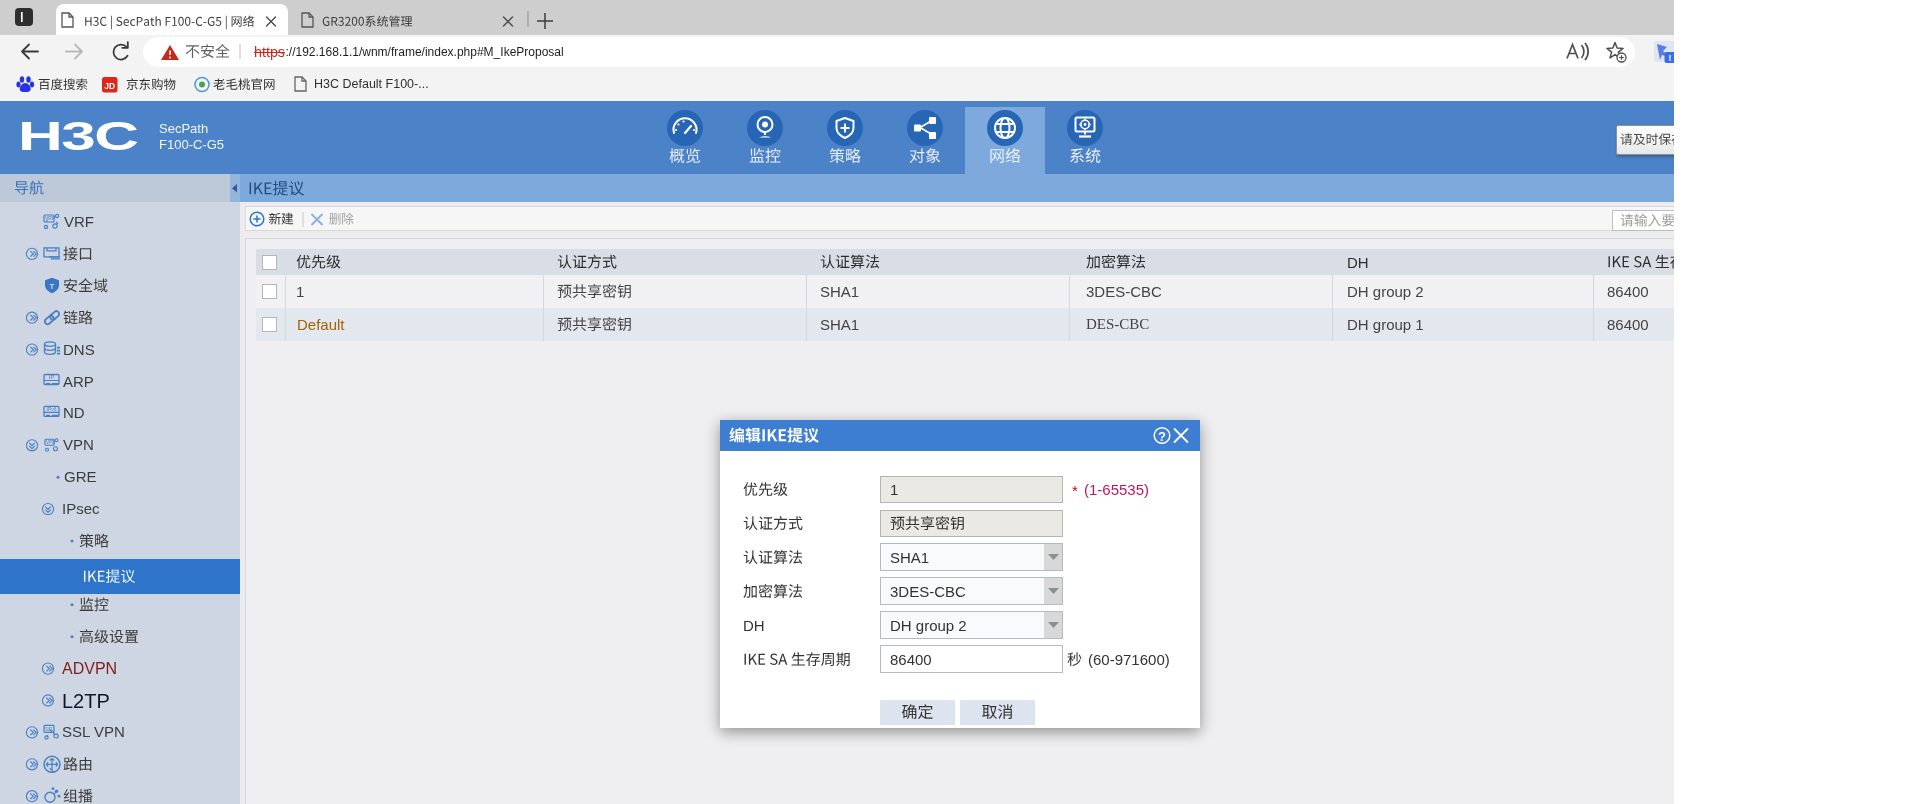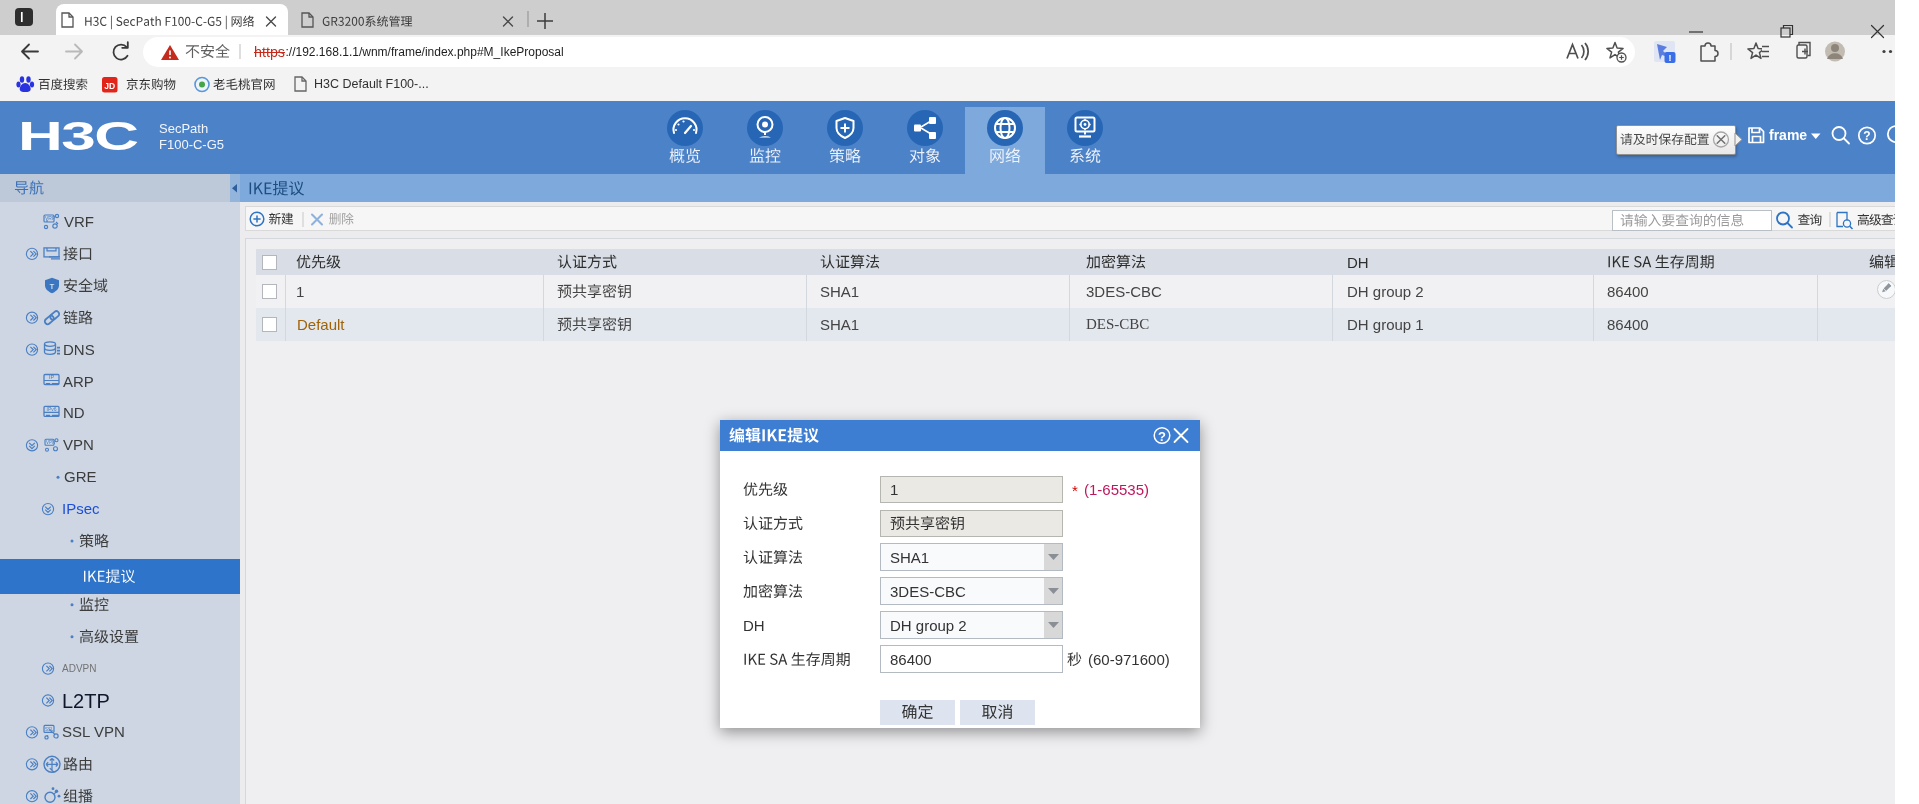--- a/index.html
+++ b/index.html
@@ -1,17 +1,17 @@
 <!DOCTYPE html>
 <html><head><meta charset="utf-8">
 <style>
 html,body{margin:0;padding:0;}
 body{font-family:"Liberation Sans",sans-serif;width:1919px;height:804px;overflow:hidden;}
 .ab{position:absolute;}
-#page{position:relative;width:1895px;height:804px;background:#ececee;overflow:hidden;}
+#page{position:relative;width:1674px;height:804px;background:#ececee;overflow:hidden;}
 .tx{white-space:nowrap;}
 </style></head>
 <body>
 <div id="page">
 
 <div class="ab" style="left:0;top:0;width:1919px;height:35px;background:#cecece;"></div>
 <div class="ab" style="left:56px;top:4px;width:232px;height:31px;background:#ffffff;border-radius:8px 8px 0 0;"></div>
 
 <div class="ab" style="left:0;top:35px;width:1919px;height:35px;background:#f3f3f3;"></div>
 <div class="ab" style="left:143px;top:37px;width:1492px;height:30px;background:#ffffff;border-radius:15px;"></div>
@@ -35,22 +35,22 @@
 
 <div class="ab" style="left:0;top:202px;width:240px;height:602px;background:#cdd6e2;"></div>
 <div class="ab" style="left:0;top:558.5px;width:240px;height:35.5px;background:#2d74ca;"></div>
 
 <div class="ab tx" style="left:64px;top:214px;font-size:15px;line-height:16px;color:#3c3c3c;">VRF</div>
 <div class="ab tx" style="left:63px;top:341.6px;font-size:15px;line-height:16px;color:#3c3c3c;">DNS</div>
 <div class="ab tx" style="left:63px;top:373.5px;font-size:15px;line-height:16px;color:#3c3c3c;">ARP</div>
 <div class="ab tx" style="left:63px;top:405.4px;font-size:15px;line-height:16px;color:#3c3c3c;">ND</div>
 <div class="ab tx" style="left:63px;top:437.3px;font-size:15px;line-height:16px;color:#3c3c3c;">VPN</div>
 <div class="ab tx" style="left:64px;top:469.2px;font-size:15px;line-height:16px;color:#3c3c3c;">GRE</div>
-<div class="ab tx" style="left:62px;top:501.1px;font-size:15px;line-height:16px;color:#1d4ed8;">IPsec</div>
-<div class="ab tx" style="left:62px;top:660.6px;font-size:10px;line-height:16px;color:#737373;">ADVPN</div>
+<div class="ab tx" style="left:62px;top:501.1px;font-size:15px;line-height:16px;color:#404040;">IPsec</div>
+<div class="ab tx" style="left:62px;top:660.6px;font-size:16px;line-height:16px;color:#7f1d1d;">ADVPN</div>
 <div class="ab tx" style="left:62px;top:692.5px;font-size:20px;line-height:16px;color:#0f172a;">L2TP</div>
 <div class="ab tx" style="left:62px;top:724.4px;font-size:15px;line-height:16px;color:#3c3c3c;">SSL VPN</div>
 
 <div class="ab" style="left:245px;top:206px;width:1666px;height:25px;background:#f6f6f7;border:1px solid #d9d9d9;box-sizing:border-box;"></div>
 <div class="ab" style="left:1612px;top:210px;width:160px;height:21px;background:#ffffff;border:1px solid #b9bfc6;box-sizing:border-box;"></div>
 <div class="ab" style="left:245px;top:238px;width:1666px;height:570px;background:#efeff1;border:1px solid #d4d7dc;box-sizing:border-box;"></div>
 
 <div class="ab" style="left:256px;top:249px;width:1646px;height:26px;background:#d9dee6;"></div>
 <div class="ab" style="left:256px;top:275px;width:1646px;height:33px;background:#f1f1f3;"></div>
 <div class="ab" style="left:256px;top:308px;width:1646px;height:33px;background:#e3e7ee;"></div>

